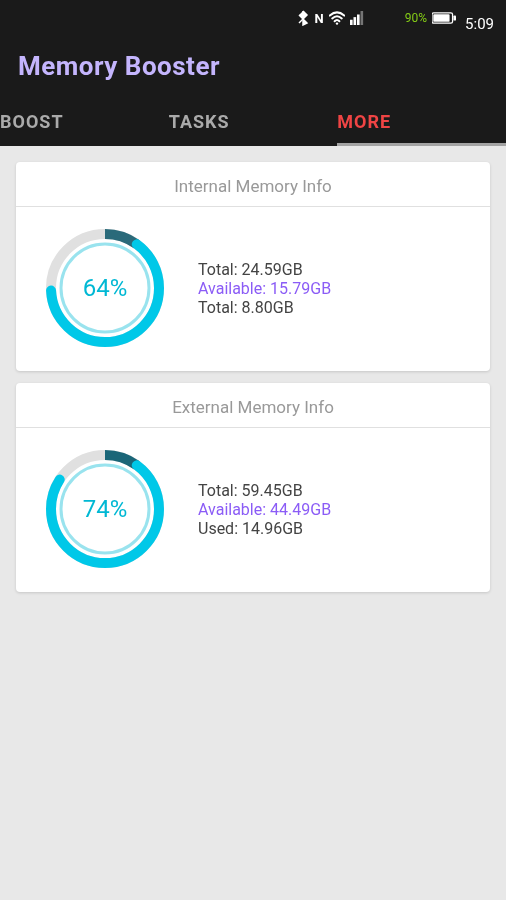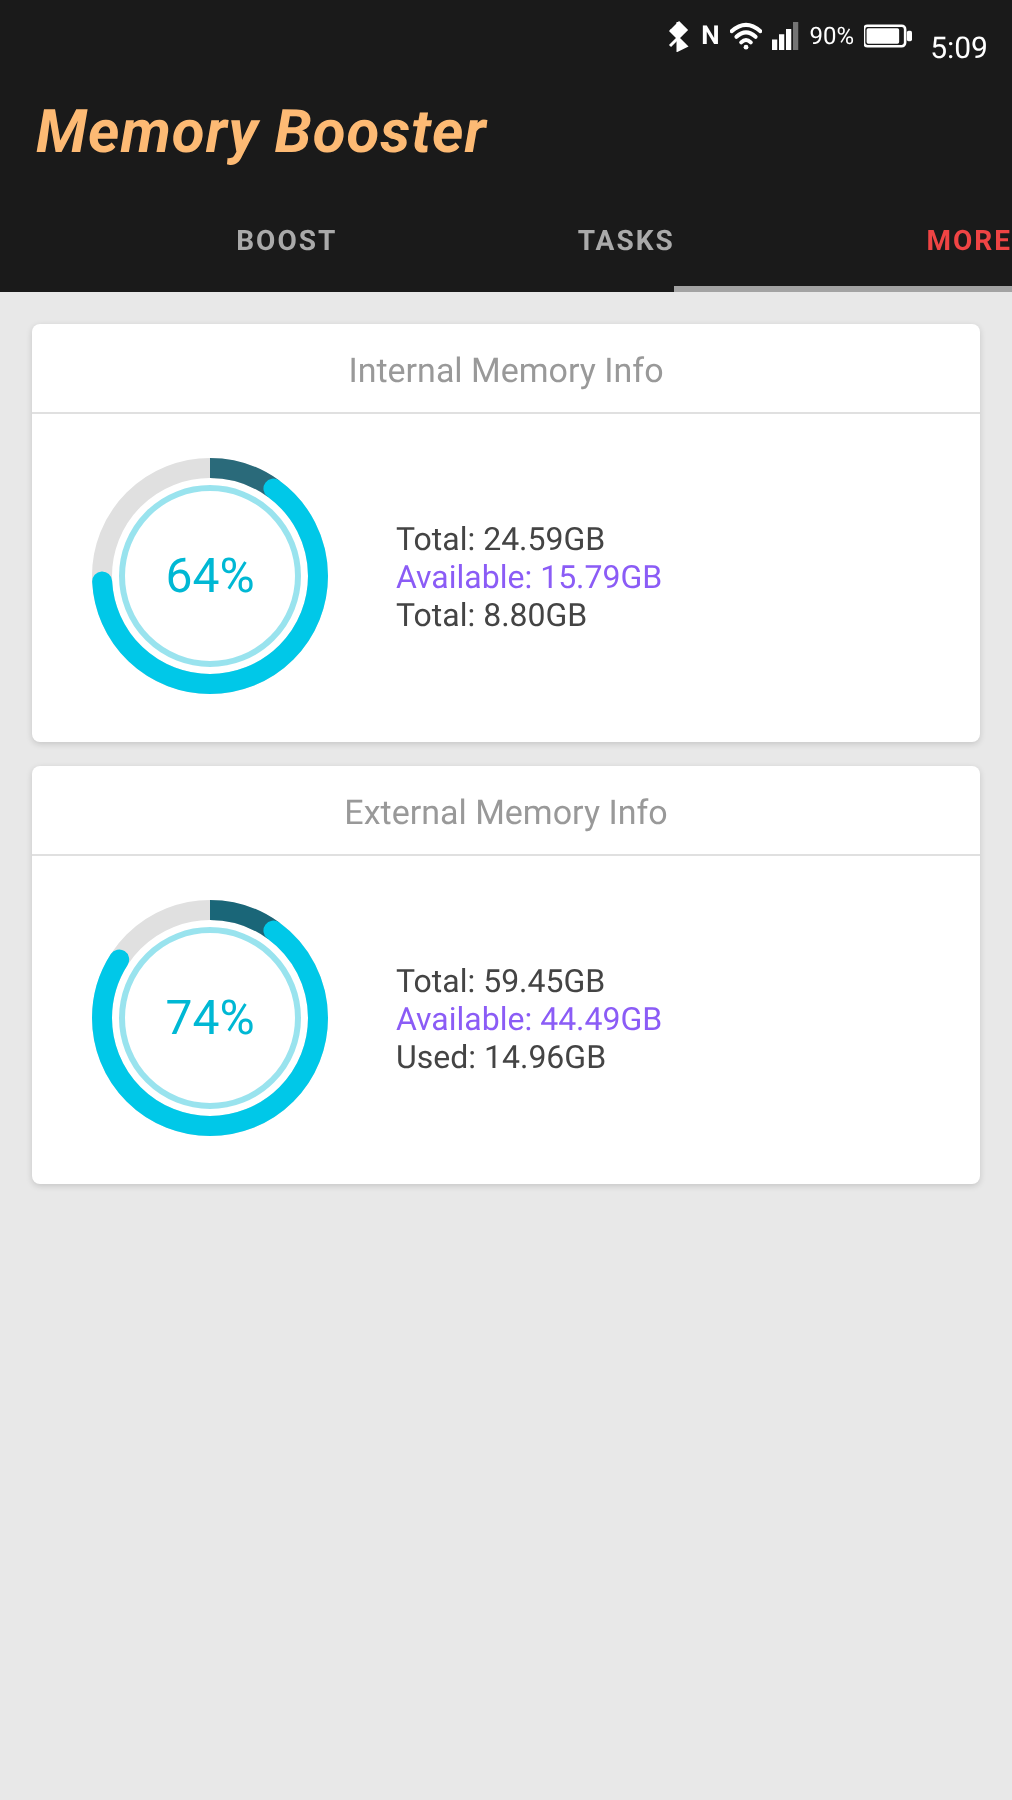--- a/index.html
+++ b/index.html
@@ -26,70 +26,69 @@
     .status-icons {
       display: flex;
       align-items: center;
       gap: 5px;
       color: white;
       font-size: 13px;
     }
 
     .battery-text {
       font-size: 12px;
-      color: #ffffff;
+      color: #84cc16;
+      margin-left: 36px;
     }
 
     .time-text {
       font-size: 15px;
       color: white;
       font-weight: 400;
       margin-left: 4px;
       margin-top: 11px;
     }
 
     
     .app-bar {
       background: #1a1a1a;
       height: 60px;
       display: flex;
       align-items: center;
       padding: 0 18px;
     }
 
     .app-title {
-      color: #fdba74;
-      font-size: 30px;
+      color: #c4b5fd;
+      font-size: 26px;
       font-weight: bold;
       letter-spacing: 0.5px;
-      font-style: italic;
     }
 
     
     .tab-bar {
       background: #1a1a1a;
       display: flex;
       height: 50px;
       border-bottom: 3px solid #1a1a1a;
     }
 
     .tab {
       flex: 1;
       display: flex;
       align-items: center;
-      justify-content: flex-end;
+      justify-content: flex-start;
       color: #aaa;
-      font-size: 14px;
+      font-size: 18px;
       font-weight: bold;
       letter-spacing: 1px;
       cursor: pointer;
       border-bottom: 3px solid transparent;
       position: relative;
       top: 3px;
-      padding-left: 24px;
     }
 
     .tab.active {
       color: #ef4444;
       border-bottom: 3px solid #a3a3a3;
     }
 
     
     .main-content {
       background: #e8e8e8;

